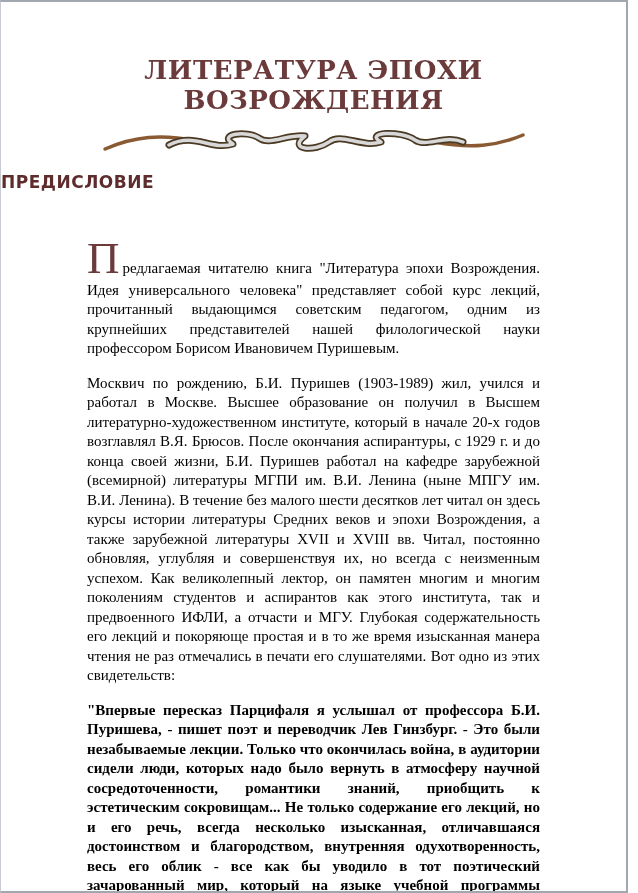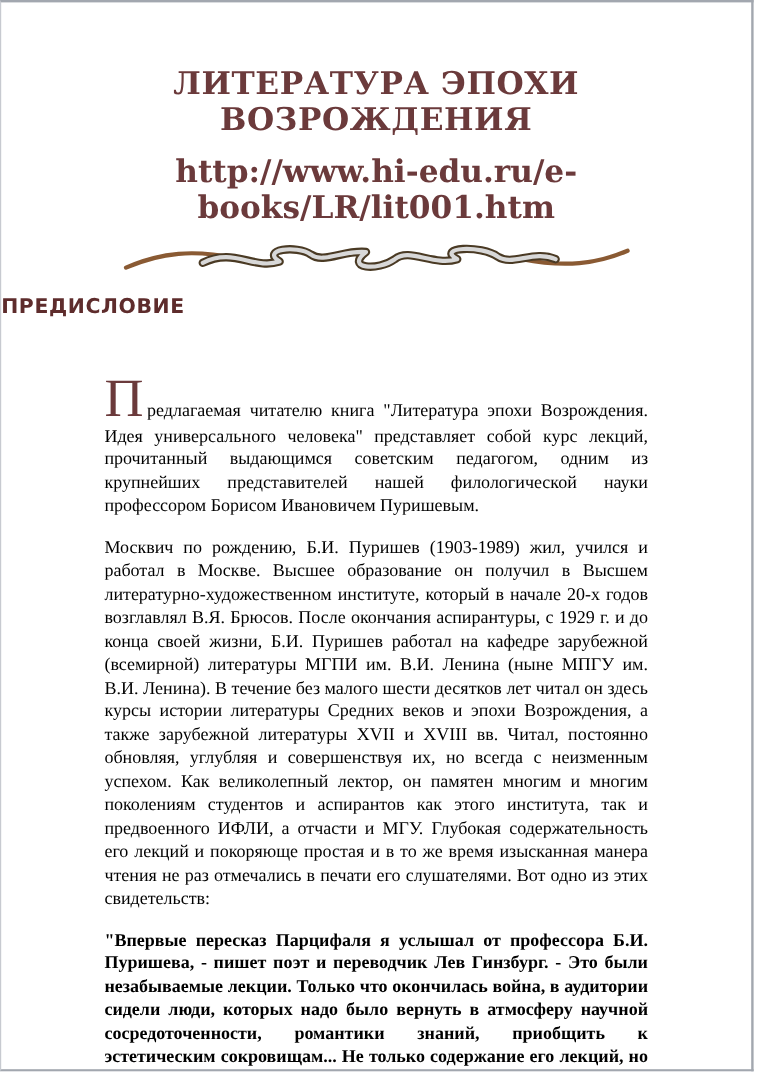--- a/index.html
+++ b/index.html
@@ -39,21 +39,20 @@
     padding-right: 3px;
   }
 </style>
 </head>
 <body>
 
 <div class="page">
 
   <h1 class="doc-title">ЛИТЕРАТУРА ЭПОХИ ВОЗРОЖДЕНИЯ</h1>
 
-  <div class="doc-url">http://www.hi-edu.ru/e-books/LR/lit001.htm</div>
 
   <div class="ornament">
     <svg width="430" height="34" viewBox="0 0 430 34">
       <g fill="none" stroke-linecap="round" stroke-linejoin="round">
         <path d="M6 25 C36 12 62 10 98 17" stroke="#8a5a33" stroke-width="3.5"></path>
         <path d="M424 11 C398 22 372 25 336 18" stroke="#8a5a33" stroke-width="3.5"></path>
         <path d="M70 21 C96 8 112 27 134 20 C118 10 148 6 160 14 C170 22 188 10 206 12 C188 26 216 28 230 18 C242 8 262 24 282 18 C264 8 302 6 316 16 C328 24 346 10 364 18" stroke="#4a3a24" stroke-width="7"></path>
         <path d="M70 21 C96 8 112 27 134 20 C118 10 148 6 160 14 C170 22 188 10 206 12 C188 26 216 28 230 18 C242 8 262 24 282 18 C264 8 302 6 316 16 C328 24 346 10 364 18" stroke="#d8d8d8" stroke-width="3.5"></path>
       </g>
     </svg>

